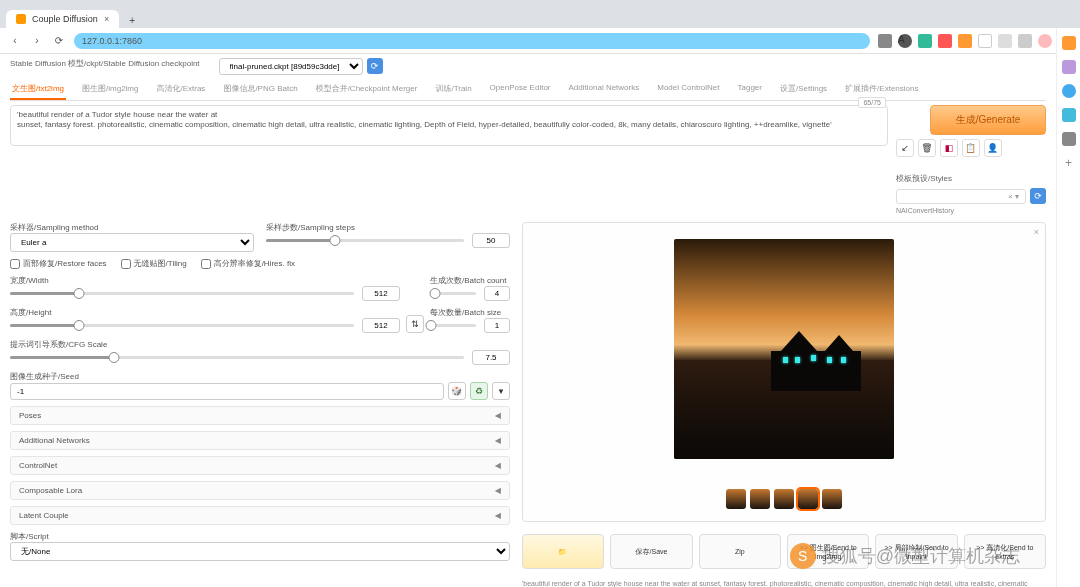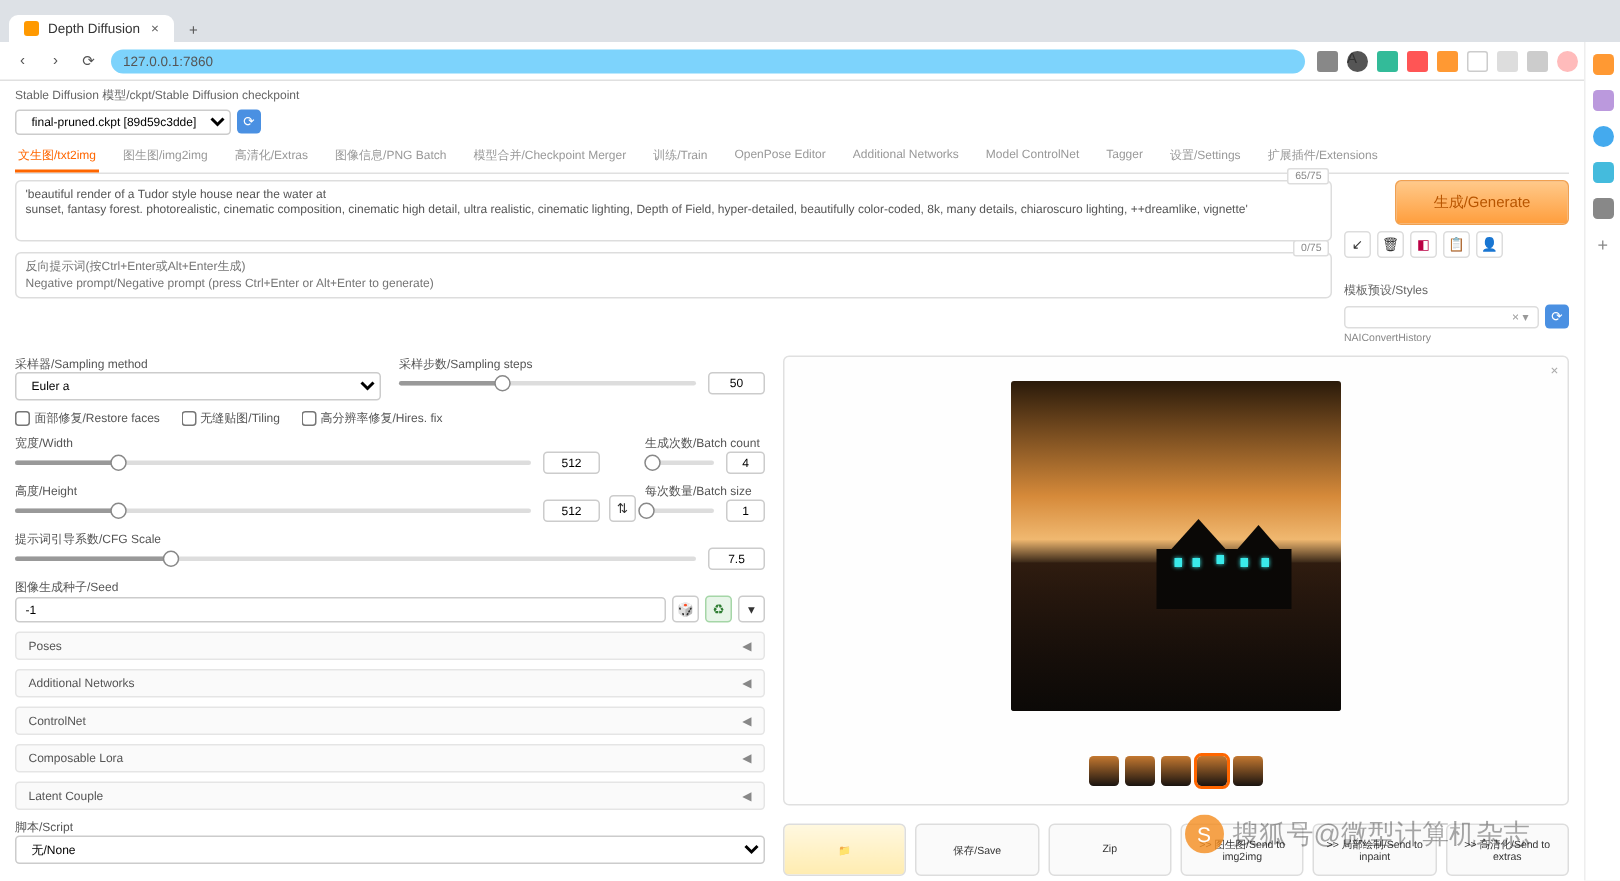--- a/index.html
+++ b/index.html
@@ -100,21 +100,21 @@
 .watermark { position: absolute; right: 60px; bottom: 18px; font-size: 18px; color: rgba(0,0,0,0.35); font-weight: 500; pointer-events: none; display: flex; align-items: center; gap: 6px; }
 .watermark .wm-icon { width: 26px; height: 26px; border-radius: 50%; background: rgba(244,140,30,0.8); display: flex; align-items: center; justify-content: center; color: #fff; font-size: 14px; }
 
 </style>
 </head>
 <body>
 
 <div class="browser-chrome">
   <div class="tab">
     <div class="favicon"></div>
-    <span>Depth Diffusion</span>
+    <span>Couple Diffusion</span>
     <span class="close">×</span>
   </div>
   <div class="newtab">+</div>
 </div>
 
 <div class="addr-bar">
   <div class="nav-btn">‹</div>
   <div class="nav-btn">›</div>
   <div class="nav-btn">⟳</div>
   <div class="url-field">127.0.0.1:7860</div>
@@ -137,21 +137,21 @@
   <div class="rail-icon" style="background:#b9d"></div>
   <div class="rail-icon" style="background:#4ae;border-radius:50%"></div>
   <div class="rail-icon" style="background:#4bd"></div>
   <div class="rail-icon" style="background:#888"></div>
   <div style="color:#888;font-size:12px">+</div>
 </div>
 
 <div class="app">
 
   <div class="ckpt-row">
-    <div style="display:flex;flex-direction:column;gap:4px">
+    <div style="display:flex;flex-direction:row;gap:19px">
       <span class="ckpt-label">Stable Diffusion 模型/ckpt/Stable Diffusion checkpoint</span>
       <div style="display:flex;gap:4px;align-items:flex-start">
         <select class="ckpt-select"><option>final-pruned.ckpt [89d59c3dde]</option></select>
         <div class="refresh-btn">⟳</div>
       </div>
     </div>
   </div>
 
   <div class="main-tabs">
     <div class="main-tab active">文生图/txt2img</div>
@@ -171,25 +171,20 @@
   <div class="cols">
     
   </div>
 
   <div style="display:flex;gap:8px">
     <div style="flex:1;display:flex;flex-direction:column;gap:4px">
       <div class="prompt-wrap">
         <div class="token-badge">65/75</div>
         <textarea class="prompt-box" rows="3" style="">'beautiful render of a Tudor style house near the water at
 sunset, fantasy forest. photorealistic, cinematic composition, cinematic high detail, ultra realistic, cinematic lighting, Depth of Field, hyper-detailed, beautifully color-coded, 8k, many details, chiaroscuro lighting, ++dreamlike, vignette'</textarea>
-      </div>
-      <div class="prompt-wrap">
-        <div class="token-badge">0/75</div>
-        <textarea class="prompt-box neg" rows="2" placeholder="反向提示词(按Ctrl+Enter或Alt+Enter生成)
-Negative prompt/Negative prompt (press Ctrl+Enter or Alt+Enter to generate)" style=""></textarea>
       </div>
     </div>
 
     <div style="width:150px;display:flex;flex-direction:column">
       <div class="gen-btn">生成/Generate</div>
       <div class="tool-row">
         <div class="tool-btn">↙</div>
         <div class="tool-btn">🗑</div>
         <div class="tool-btn" style="color:#b04">◧</div>
         <div class="tool-btn">📋</div>

